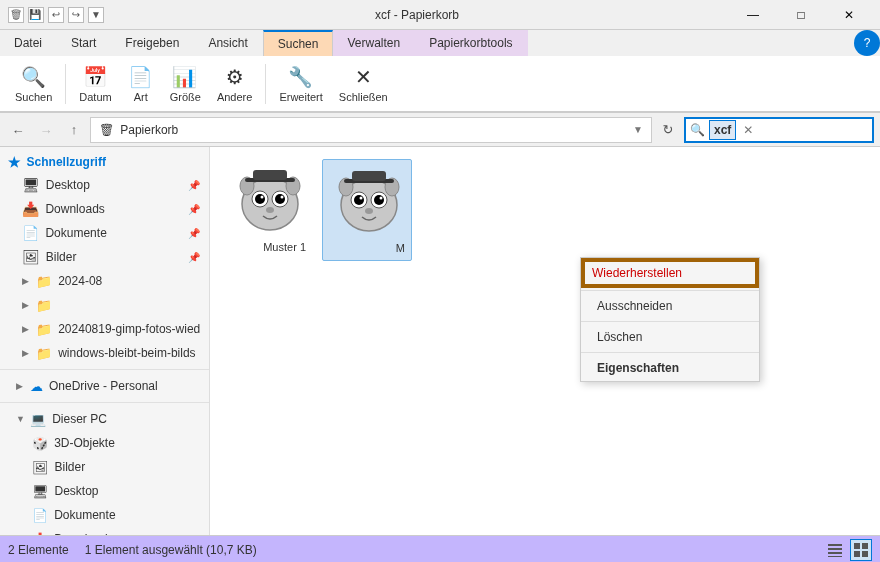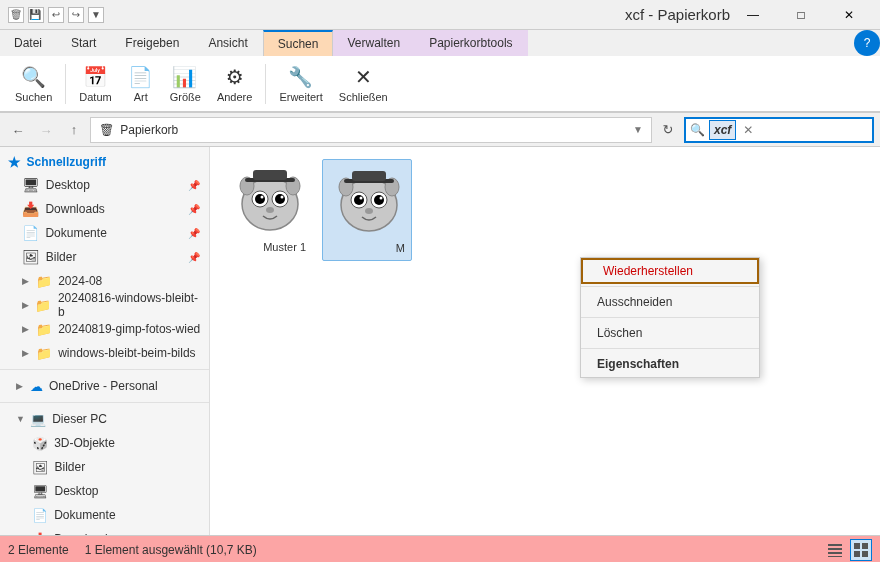--- a/index.html
+++ b/index.html
@@ -9,21 +9,21 @@
     .title-bar {
       height: 30px;
       background: #f0f0f0;
       display: flex;
       align-items: center;
       padding: 0 8px;
       border-bottom: 1px solid #ccc;
     }
     .title-bar-icons { display: flex; gap: 4px; align-items: center; }
     .title-bar-icon { width: 16px; height: 16px; display: flex; align-items: center; justify-content: center; font-size: 10px; color: #555; border: 1px solid #bbb; background: #fff; cursor: pointer; }
-    .title-bar-title { flex: 1; text-align: right; font-size: 15px; color: #333; }
+    .title-bar-title { flex: 1; text-align: center; font-size: 12px; color: #333; }
     .title-bar-controls { display: flex; gap: 2px; }
     .title-bar-btn { width: 46px; height: 30px; display: flex; align-items: center; justify-content: center; font-size: 12px; cursor: pointer; }
 
     
     .ribbon { background: #f0f0f0; border-bottom: 1px solid #ccc; }
     .ribbon-tabs { display: flex; height: 26px; }
     .ribbon-tab {
       padding: 0 14px;
       display: flex; align-items: center;
       font-size: 12px; color: #333;
@@ -51,21 +51,21 @@
     }
     .nav-btn { width: 24px; height: 24px; display: flex; align-items: center; justify-content: center; cursor: pointer; border-radius: 2px; font-size: 13px; color: #555; }
     .nav-btn.disabled { color: #bbb; cursor: default; }
     .address-path {
       flex: 1; height: 26px; background: #fff; border: 1px solid #ccc; display: flex; align-items: center; padding: 0 8px; font-size: 12px; color: #333; cursor: pointer;
     }
     .address-chevron { margin-left: auto; font-size: 10px; color: #777; }
     .search-box {
       display: flex; align-items: center; height: 26px; background: #fff; border: 2px solid #0078d7; width: 190px;
     }
-    .search-query { background: #dde8f5; padding: 2px 4px; font-size: 12px; font-weight: bold; color: #333; border: 1px solid #0078d7; font-style: italic; }
+    .search-query { background: #dde8f5; padding: 2px 4px; font-size: 12px; font-weight: bold; color: #333; border: 1px solid #0078d7; }
     .search-clear { width: 24px; display: flex; align-items: center; justify-content: center; cursor: pointer; font-size: 12px; color: #777; }
 
     
     .main { display: flex; height: calc(562px - 30px - 26px - 56px - 34px - 28px); }
 
     
     .sidebar { width: 210px; border-right: 1px solid #ddd; overflow-y: auto; background: #f5f5f5; padding: 4px 0; }
     .sidebar-section { margin-bottom: 2px; }
     .sidebar-header {
       display: flex; align-items: center; padding: 3px 8px; cursor: pointer; font-size: 12px; font-weight: bold; color: #0078d7;
@@ -93,27 +93,27 @@
 
     
     .context-menu {
       position: absolute; top: 110px; left: 370px;
       background: #f5f5f5; border: 1px solid #ccc; box-shadow: 2px 2px 8px rgba(0,0,0,0.2);
       width: 180px; z-index: 100;
     }
     .context-item {
       padding: 6px 16px; font-size: 12px; color: #333; cursor: pointer;
     }
-    .context-item.highlighted { color: #cc0000; font-weight: normal; border: 2px solid #a16207; padding: 4px 20px; }
+    .context-item.highlighted { color: #cc0000; font-weight: normal; border: 4px solid #a16207; padding: 4px 7px; }
     .context-item.bold { font-weight: bold; }
     .context-separator { height: 1px; background: #ddd; margin: 2px 0; }
 
     
     .status-bar {
-      height: 28px; background: #fca5a5; border-top: 1px solid #ccc; display: flex; align-items: center; padding: 0 8px; font-size: 12px; color: #333;
+      height: 28px; background: #c4b5fd; border-top: 1px solid #ccc; display: flex; align-items: center; padding: 0 8px; font-size: 12px; color: #333;
     }
     .status-bar .status-right { margin-left: auto; display: flex; align-items: center; gap: 4px; }
     .view-btn { width: 22px; height: 22px; display: flex; align-items: center; justify-content: center; cursor: pointer; border: 1px solid transparent; }
     .view-btn.active { background: #cde2f5; border-color: #0078d7; }
 
     
     ::-webkit-scrollbar { width: 8px; }
     ::-webkit-scrollbar-track { background: #f0f0f0; }
     ::-webkit-scrollbar-thumb { background: #bbb; border-radius: 4px; }
 
@@ -232,21 +232,20 @@
       </div>
 
       <div class="tree-item" style="padding-left:22px;">
         <span class="tree-collapse">▶</span>
         <span class="item-icon">📁</span>
         <span>2024-08</span>
       </div>
       <div class="tree-item" style="padding-left:22px;">
         <span class="tree-collapse">▶</span>
         <span class="item-icon">📁</span>
-        <span>20240816-windows-bleibt-b</span>
       </div>
       <div class="tree-item" style="padding-left:22px;">
         <span class="tree-collapse">▶</span>
         <span class="item-icon">📁</span>
         <span>20240819-gimp-fotos-wied</span>
       </div>
       <div class="tree-item" style="padding-left:22px;">
         <span class="tree-collapse">▶</span>
         <span class="item-icon">📁</span>
         <span>windows-bleibt-beim-bilds</span>

